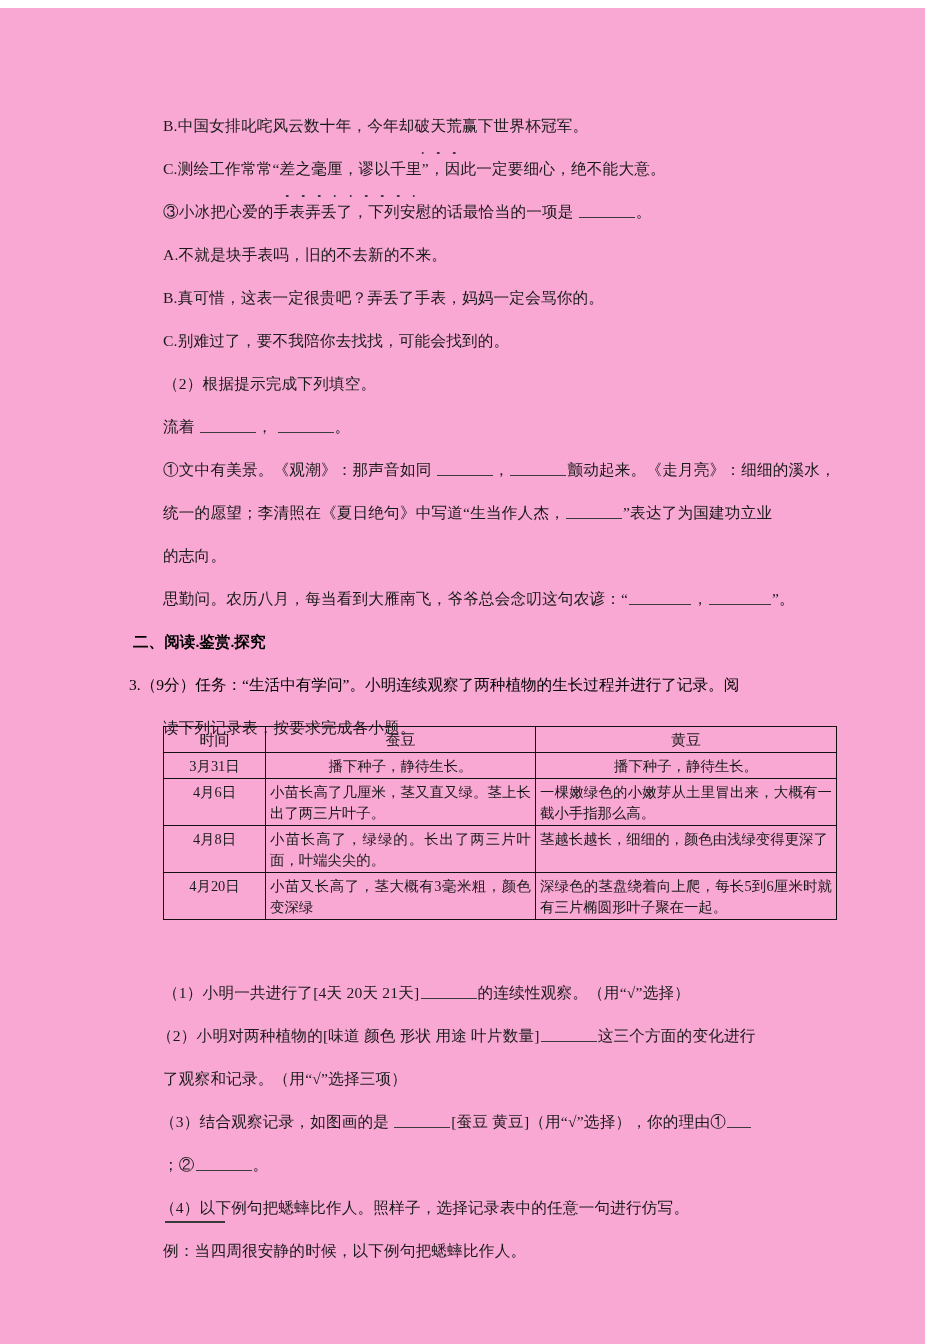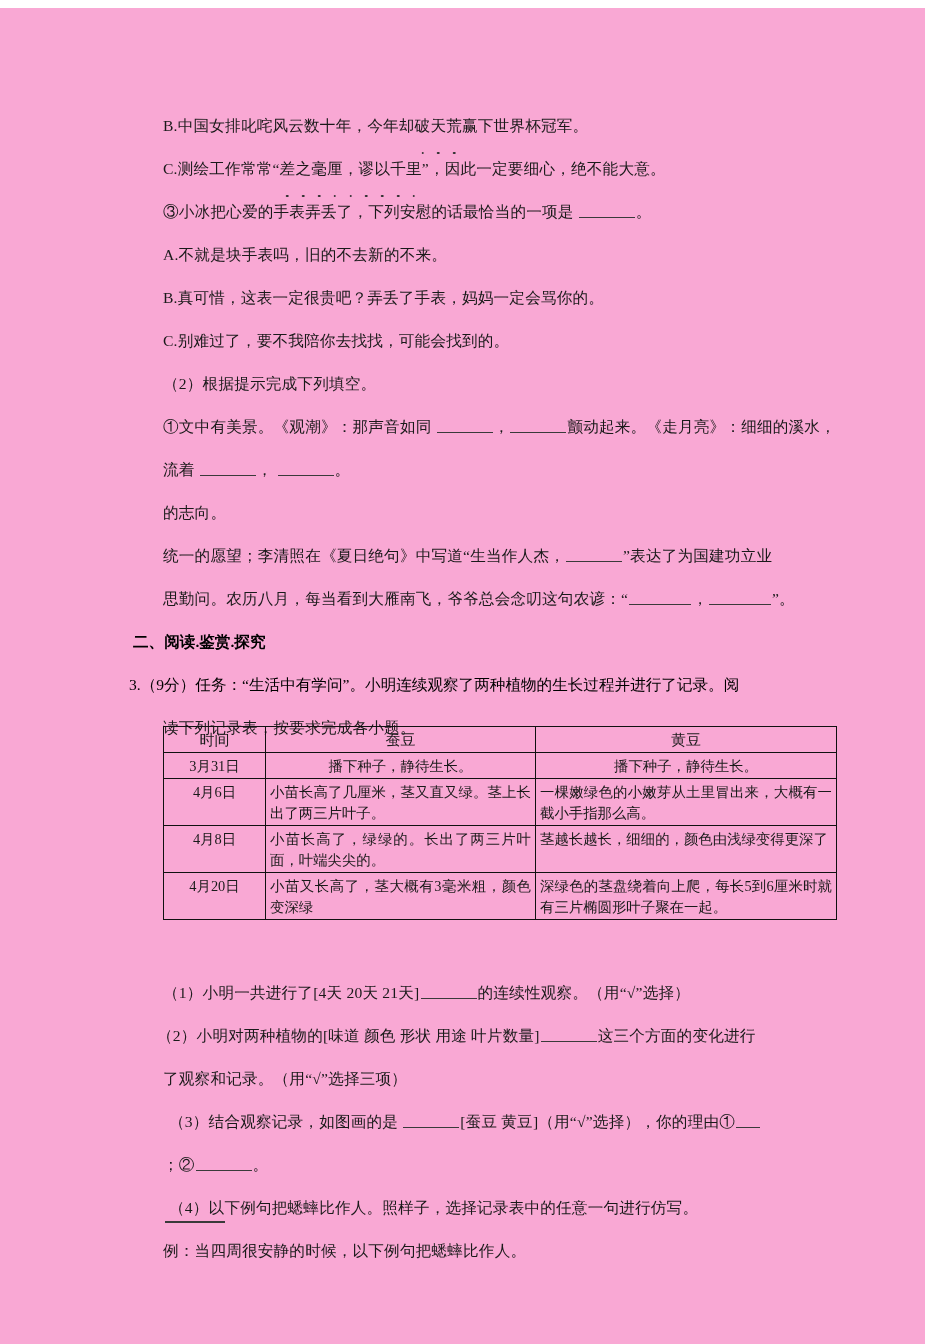--- a/index.html
+++ b/index.html
@@ -29,21 +29,21 @@
     width: 700px;
   }
   .line {
     font-size: 15.6px;
     line-height: 43px;
     letter-spacing: 0.2px;
     white-space: nowrap;
     color: #1a1a1a;
   }
   .ind1 { margin-left: 30px; }
-  .ind-q  { margin-left: 36px; }
+  .ind-q  { margin-left: 27px; }
   .ind-q2 { margin-left: 24px; }
 
   .lat { font-family: "Liberation Serif", serif; }
 
   
   .dotted {
     position: relative;
     display: inline-block;
   }
   .dotted > .ch {
@@ -145,33 +145,33 @@
       <span>③小冰把心爱的手表弄丢了，下列安慰的话最恰当的一项是</span>&nbsp;<span class="blank b-md"></span><span>。</span>
     </div>
 
     <div class="line ind1">A.不就是块手表吗，旧的不去新的不来。</div>
     <div class="line ind1">B.真可惜，这表一定很贵吧？弄丢了手表，妈妈一定会骂你的。</div>
     <div class="line ind1">C.别难过了，要不我陪你去找找，可能会找到的。</div>
 
     <div class="line ind1">（2）根据提示完成下列填空。</div>
 
     <div class="line ind1">
+      <span>流着</span>&nbsp;<span class="blank b-md"></span><span>，</span>&nbsp;<span class="blank b-md"></span><span>。</span>
+    </div>
+
+    <div class="line ind1">
       <span>①文中有美景。《观潮》：那声音如同</span>&nbsp;<span class="blank b-md"></span><span>，</span><span class="blank b-md"></span><span>颤动起来。《走月亮》：细细的溪水，</span>
     </div>
 
-    <div class="line ind1">
-      <span>流着</span>&nbsp;<span class="blank b-md"></span><span>，</span>&nbsp;<span class="blank b-md"></span><span>。</span>
-    </div>
-
+
+    <div class="line ind1">
+      <span>统一的愿望；李清照在《夏日绝句》中写道“生当作人杰，</span><span class="blank b-md"></span><span>”表达了为国建功立业</span>
+    </div>
 
     <div class="line ind1">的志向。</div>
-
-    <div class="line ind1">
-      <span>统一的愿望；李清照在《夏日绝句》中写道“生当作人杰，</span><span class="blank b-md"></span><span>”表达了为国建功立业</span>
-    </div>
 
 
     <div class="line ind1">
       <span>思勤问。农历八月，每当看到大雁南飞，爷爷总会念叨这句农谚：“</span><span class="blank b-lg"></span><span>，</span><span class="blank b-lg"></span><span>”。</span>
     </div>
 
     <div class="sect-heading">二、阅读.鉴赏.探究</div>
 
     <div class="qnum-line">
       <span class="lat">3.</span><span>（9分）</span><span>任务：“生活中有学问”。小明连续观察了两种植物的生长过程并进行了记录。阅</span>

